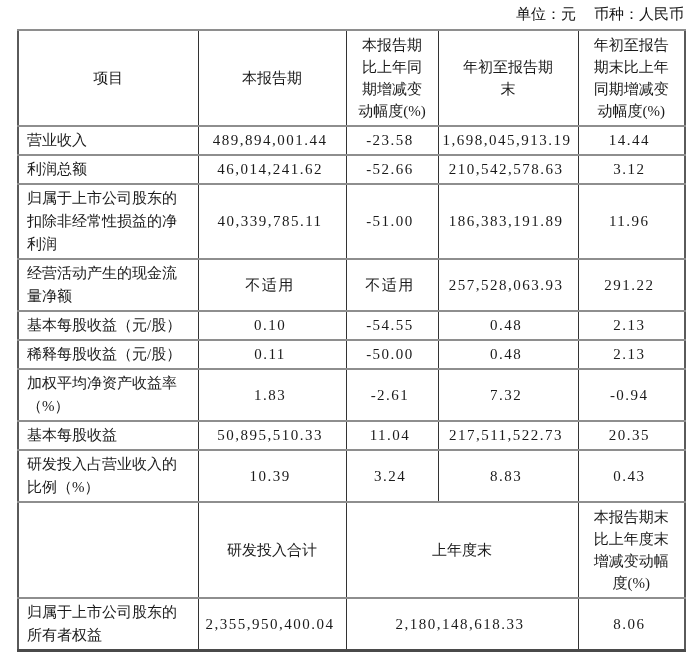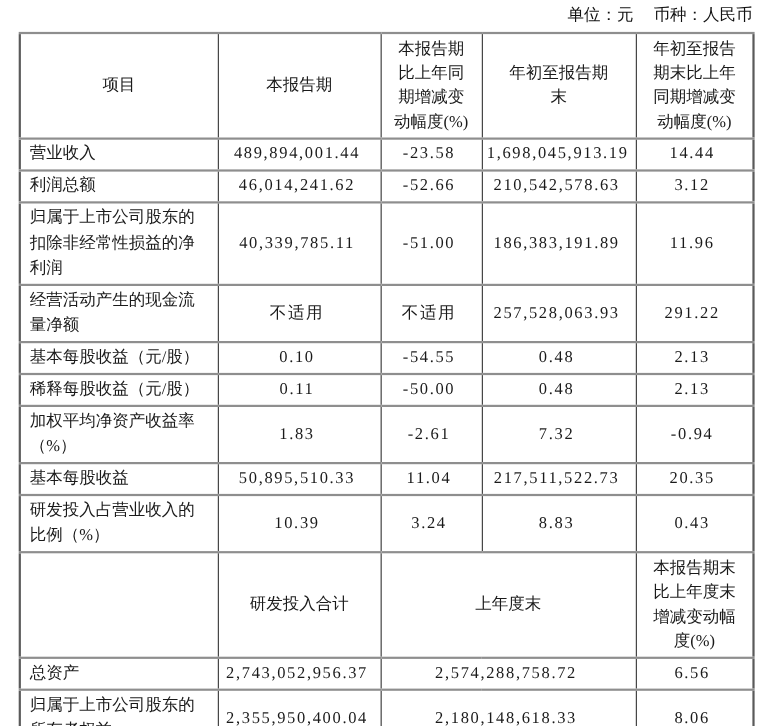--- a/index.html
+++ b/index.html
@@ -165,26 +165,20 @@
       <td class="num">0.43</td>
     </tr>
 
     <tr class="hrow2">
       <th></th>
       <th>研发投入合计</th>
       <th colspan="2">上年度末</th>
       <th class="c5">本报告期末比上年度末增减变动幅度(%)</th>
     </tr>
 
-    <tr class="h1">
-      <td class="item">总资产</td>
-      <td class="num">2,743,052,956.37</td>
-      <td class="num" colspan="2">2,574,288,758.72</td>
-      <td class="num">6.56</td>
-    </tr>
 
     <tr class="hlast last-row">
       <td class="item">归属于上市公司股东的所有者权益</td>
       <td class="num">2,355,950,400.04</td>
       <td class="num" colspan="2">2,180,148,618.33</td>
       <td class="num">8.06</td>
     </tr>
 
   </tbody>
     </table>

